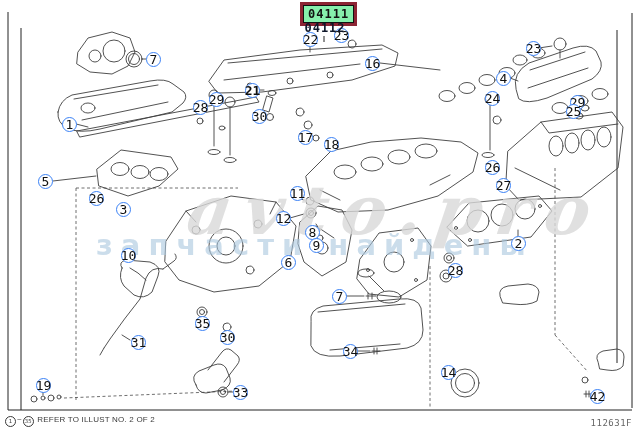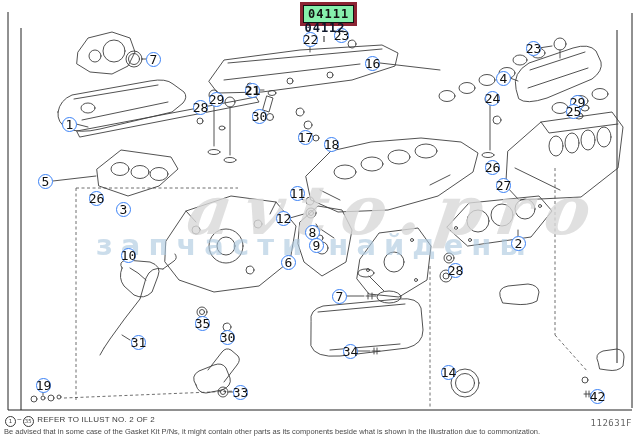--- a/index.html
+++ b/index.html
@@ -366,17 +366,16 @@
       <div class="callout" style="left: 36px; top: 378px;">19</div>
       <div class="callout" style="left: 233px; top: 385px;">33</div>
       <div class="callout" style="left: 590px; top: 389px;">42</div>
     </div>
 
   <div class="footnote">
     <div class="l1">
       <span class="mini-circ">1</span><span>~</span><span class="mini-circ">35</span>
       <span>REFER TO ILLUST NO. 2 OF 2</span>
     </div>
-    <div class="l2">Be advised that in some case of the Gasket Kit P/Ns, it might contain other parts as its components beside what is shown in the illustration due to commonization.</div>
   </div>
   <div class="doc-number">112631F</div>
 
 </div>
 
 </body></html>

